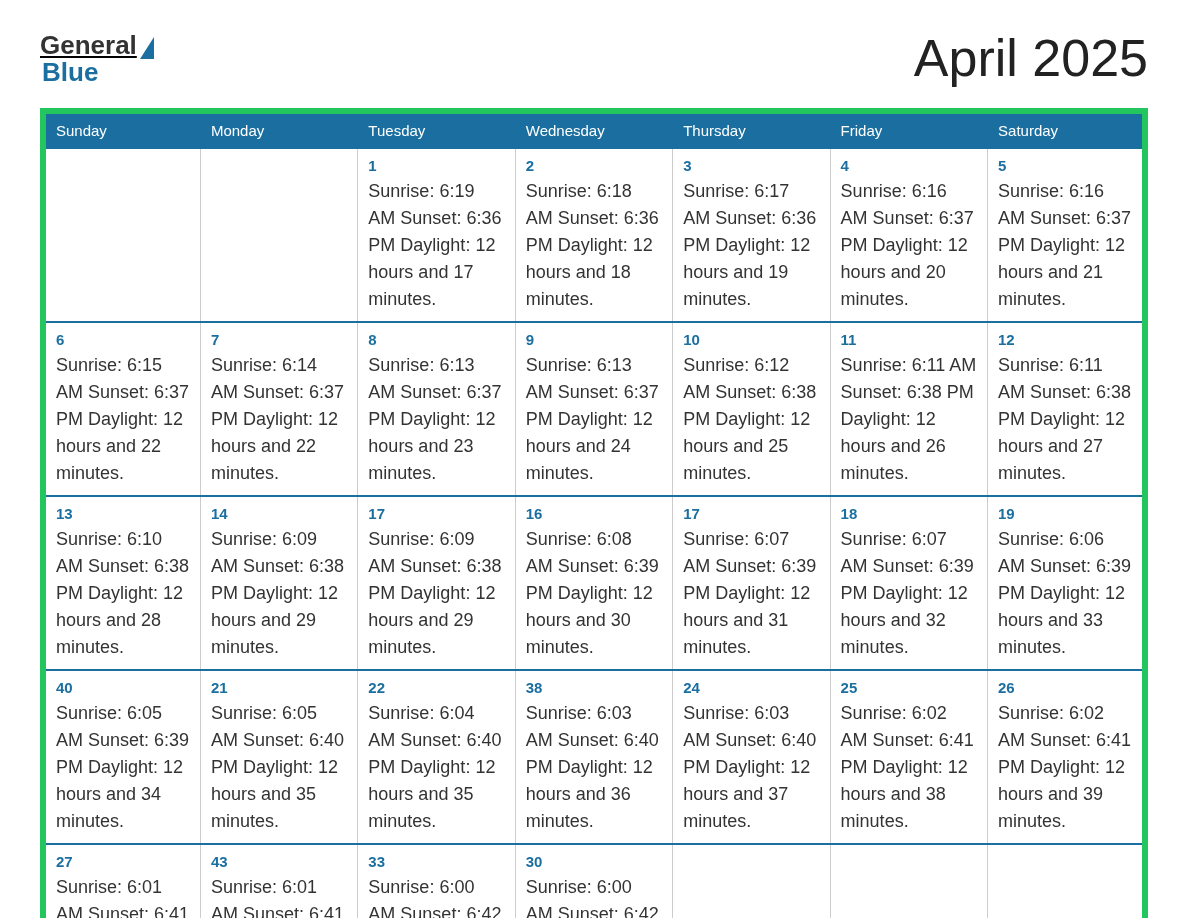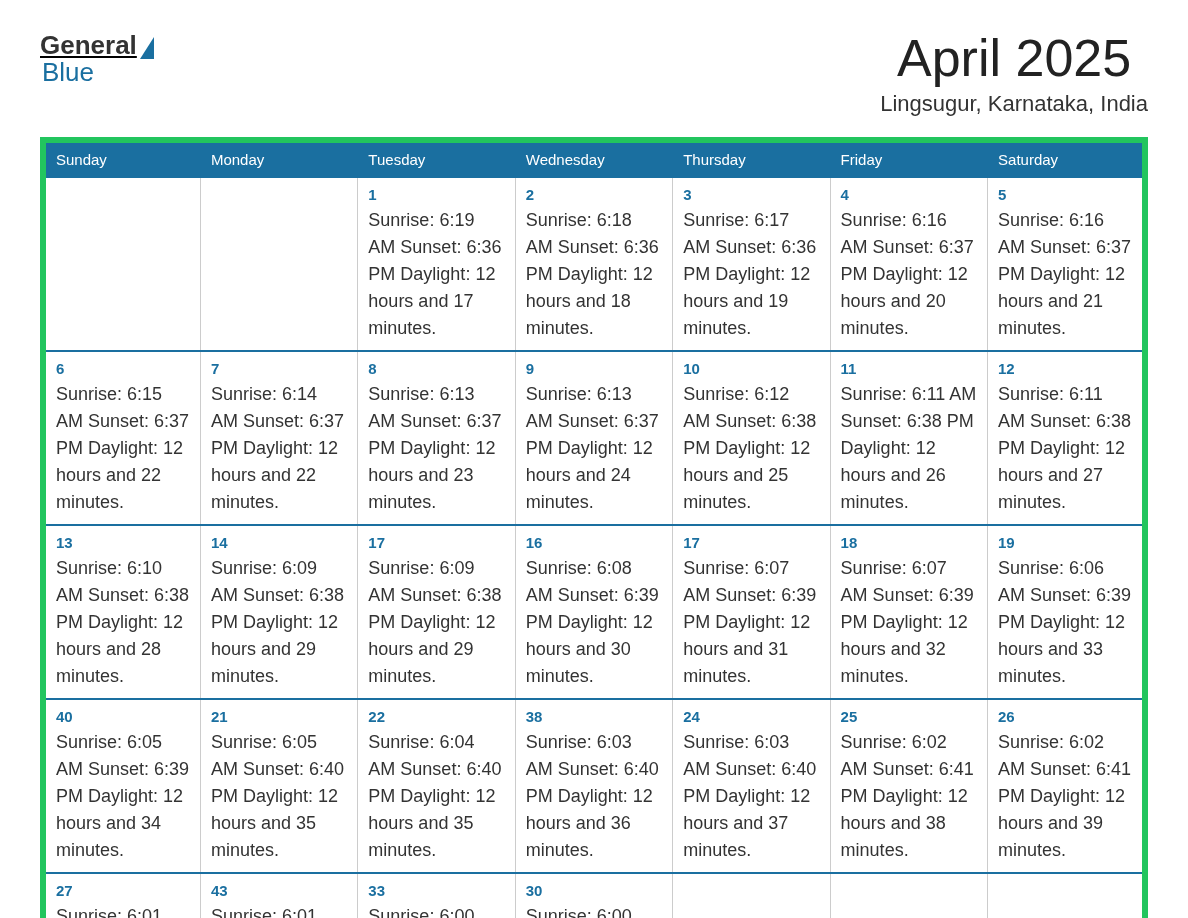--- a/index.html
+++ b/index.html
@@ -35,21 +35,21 @@
       width: 0;
       height: 0;
       border-left: 14px solid transparent;
       border-right: 0px solid transparent;
       border-bottom: 22px solid #1a6fa0;
       margin-left: 3px;
       margin-top: 4px;
     }
     .logo-blue {
       font-size: 26px;
-      font-weight: normal;
+      font-weight: bold;
       color: #1a6fa0;
       margin-top: -4px;
       margin-left: 2px;
     }
     .title-section {
       text-align: center;
     }
     .month-title {
       font-size: 52px;
       font-weight: normal;
@@ -109,21 +109,20 @@
 <div class="header">
   <div class="logo">
     <div class="logo-top">
       <span class="logo-general">General</span>
       <div class="logo-triangle"></div>
     </div>
     <span class="logo-blue">Blue</span>
   </div>
   <div class="title-section">
     <div class="month-title">April 2025</div>
-    <div class="location-title">Lingsugur, Karnataka, India</div>
   </div>
 </div>
 
 <table class="calendar">
   <thead>
     <tr>
       <th>Sunday</th>
       <th>Monday</th>
       <th>Tuesday</th>
       <th>Wednesday</th>

